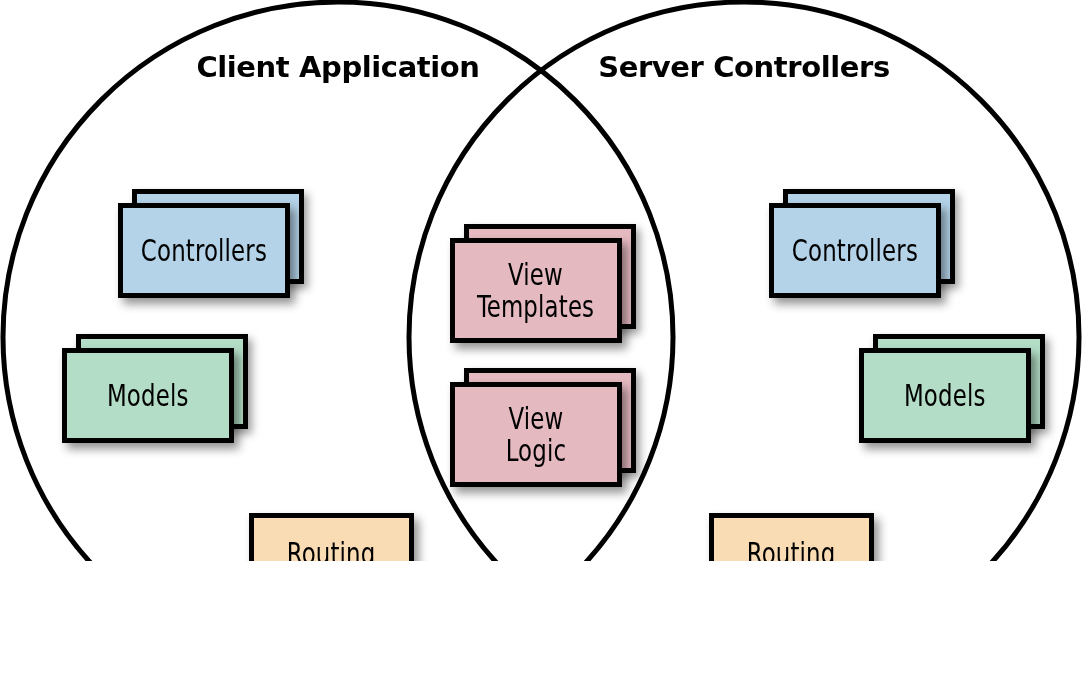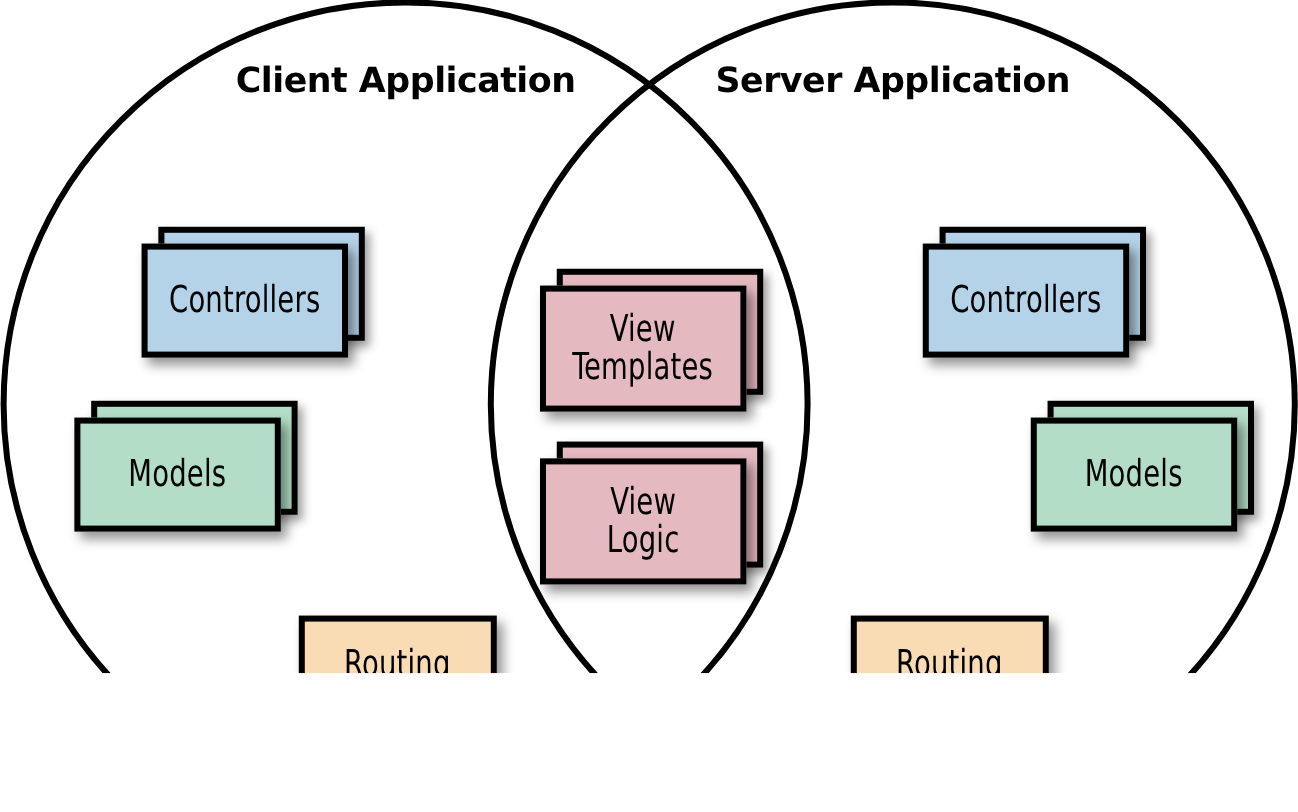--- a/index.html
+++ b/index.html
@@ -80,21 +80,21 @@
 
 <div id="venn-diagram">
 
   <svg id="venn-svg" viewBox="0 0 1082 677">
     <circle class="circle-outline" cx="338" cy="337" r="335" stroke="#000000"></circle>
     <circle class="circle-outline" cx="744" cy="337" r="335" stroke="#000000"></circle>
   </svg>
 
   <div class="circle-title" style="left:338px; top:50px;">Client Application</div>
 
-  <div class="circle-title" style="left:744px; top:50px;">Server Application</div>
+  <div class="circle-title" style="left:744px; top:50px;">Server Controllers</div>
 
   <div class="card" id="node-0" style="left: 118px; top: 189px; width: 186px; height: 109px;">
     <div class="sheet back" style="left: 14px; top: 0px; width: 172px; height: 95px; background: rgb(180, 211, 232); border-color: rgb(0, 0, 0);"></div>
     <div class="sheet front" style="left: 0px; top: 14px; width: 172px; height: 95px; background: rgb(180, 211, 232); border-color: rgb(0, 0, 0);">
       <span class="label">Controllers</span>
     </div>
   </div>
 
   <div class="card" id="node-1" style="left: 62px; top: 334px; width: 186px; height: 109px;">
     <div class="sheet back" style="left: 14px; top: 0px; width: 172px; height: 95px; background: rgb(179, 221, 198); border-color: rgb(0, 0, 0);"></div>

